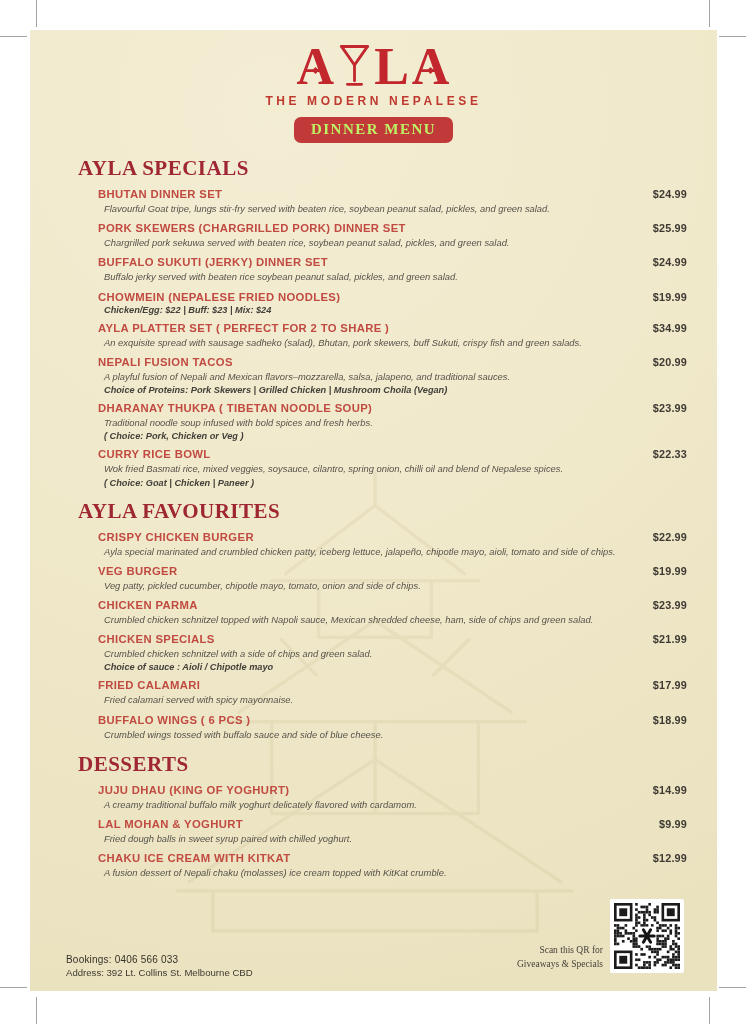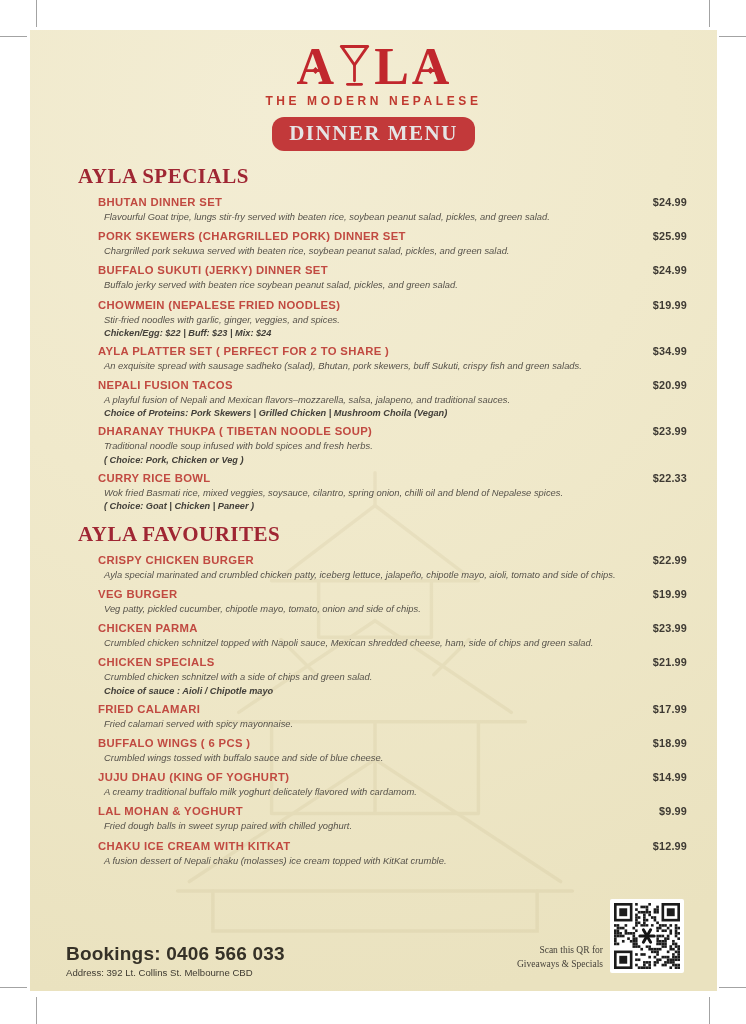--- a/index.html
+++ b/index.html
@@ -30,38 +30,38 @@
   .logo{display:flex;justify-content:center;align-items:flex-end;gap:2px;
         font-family:"Liberation Serif",serif;font-weight:bold;font-size:52px;line-height:.8;
         color:#c1272d;letter-spacing:1px;}
   .logo span{display:inline-block;}
   .logo-a{position:relative;}
   .logo-a .diamond{position:absolute;left:50%;top:52%;width:5px;height:5px;margin-left:-3px;
         background:#c1272d;transform:rotate(45deg);}
   .martini{width:33px;height:44px;margin:0 1px 1px 1px;}
   .martini line,.martini path{stroke:#c1272d;stroke-width:3.2;fill:none;stroke-linecap:round;}
   .tagline{margin-top:6px;font-size:12px;letter-spacing:3.6px;color:#c0392f;font-weight:bold;}
-  .badge{display:inline-block;margin-top:9px;background:#c2393a;color:#e5e5e5;
-        font-family:"Liberation Serif",serif;font-weight:bold;font-size:21px;letter-spacing:1.5px;
-        padding:4px 17px 5px;border-radius:12px;}
+  .badge{display:inline-block;margin-top:9px;background:#c2393a;color:#bef264;
+        font-family:"Liberation Serif",serif;font-weight:bold;font-size:15px;letter-spacing:1.5px;
+        padding:4px 17px 5px;border-radius:7px;}
 
   
   .sections{position:relative;padding:2px 30px 0 48px;}
   .section-title{font-family:"Liberation Serif",serif;font-weight:bold;font-size:21px;
         color:#9f2633;letter-spacing:.5px;margin:11px 0 7px;}
   .item{margin:0 0 7px 20px;}
   .item-head{display:flex;justify-content:space-between;align-items:baseline;}
   .item-name{font-size:11.3px;font-weight:bold;letter-spacing:.35px;color:#c14a41;}
   .item-price{font-size:10.8px;font-weight:bold;color:#3e3a33;letter-spacing:.2px;}
   .item-desc{font-size:9.4px;font-style:italic;color:#56524a;margin:3px 0 0 6px;line-height:1.3;}
   .item-note{font-size:9.2px;font-style:italic;font-weight:bold;color:#43403a;margin:2px 0 0 6px;}
 
   
   .bookings{position:absolute;left:36px;bottom:13px;color:#353127;}
-  .bookings-line{font-size:19px;font-weight:bold;letter-spacing:.2px;}
+  .bookings-line{font-size:10px;font-weight:normal;letter-spacing:.2px;}
   .address-line{font-size:9.6px;margin-top:2px;color:#3f3b31;}
   .qr{position:absolute;right:33px;bottom:18px;width:74px;height:74px;}
   .qr-caption{position:absolute;right:114px;bottom:19px;text-align:right;
         font-size:9.5px;color:#46423a;line-height:1.45;font-family:Liberation Serif, serif;}
 </style>
 </head>
 <body>
 
 <div class="cm cm-tl-v"></div>
 <div class="cm cm-tl-h"></div>
@@ -127,21 +127,20 @@
             <span class="item-name">BUFFALO SUKUTI (JERKY) DINNER SET</span>
             <span class="item-price">$24.99</span>
           </div>
           <div class="item-desc">Buffalo jerky served with beaten rice soybean peanut salad, pickles, and green salad.</div>
         </div>
         <div class="item">
           <div class="item-head">
             <span class="item-name">CHOWMEIN (NEPALESE FRIED NOODLES)</span>
             <span class="item-price">$19.99</span>
           </div>
-          <div class="item-desc">Stir-fried noodles with garlic, ginger, veggies, and spices.</div>
           <div class="item-note">Chicken/Egg: $22 | Buff: $23 | Mix: $24</div>
         </div>
         <div class="item">
           <div class="item-head">
             <span class="item-name">AYLA PLATTER SET ( PERFECT FOR 2 TO SHARE )</span>
             <span class="item-price">$34.99</span>
           </div>
           <div class="item-desc">An exquisite spread with sausage sadheko (salad), Bhutan, pork skewers, buff Sukuti, crispy fish and green salads.</div>
         </div>
         <div class="item">
@@ -209,20 +208,21 @@
         </div>
         <div class="item">
           <div class="item-head">
             <span class="item-name">BUFFALO WINGS ( 6 PCS )</span>
             <span class="item-price">$18.99</span>
           </div>
           <div class="item-desc">Crumbled wings tossed with buffalo sauce and side of blue cheese.</div>
         </div>
       </section>
       <section>
+        <h2 class="section-title">DESSERTS</h2>
         <div class="item">
           <div class="item-head">
             <span class="item-name">JUJU DHAU (KING OF YOGHURT)</span>
             <span class="item-price">$14.99</span>
           </div>
           <div class="item-desc">A creamy traditional buffalo milk yoghurt delicately flavored with cardamom.</div>
         </div>
         <div class="item">
           <div class="item-head">
             <span class="item-name">LAL MOHAN &amp; YOGHURT</span>

